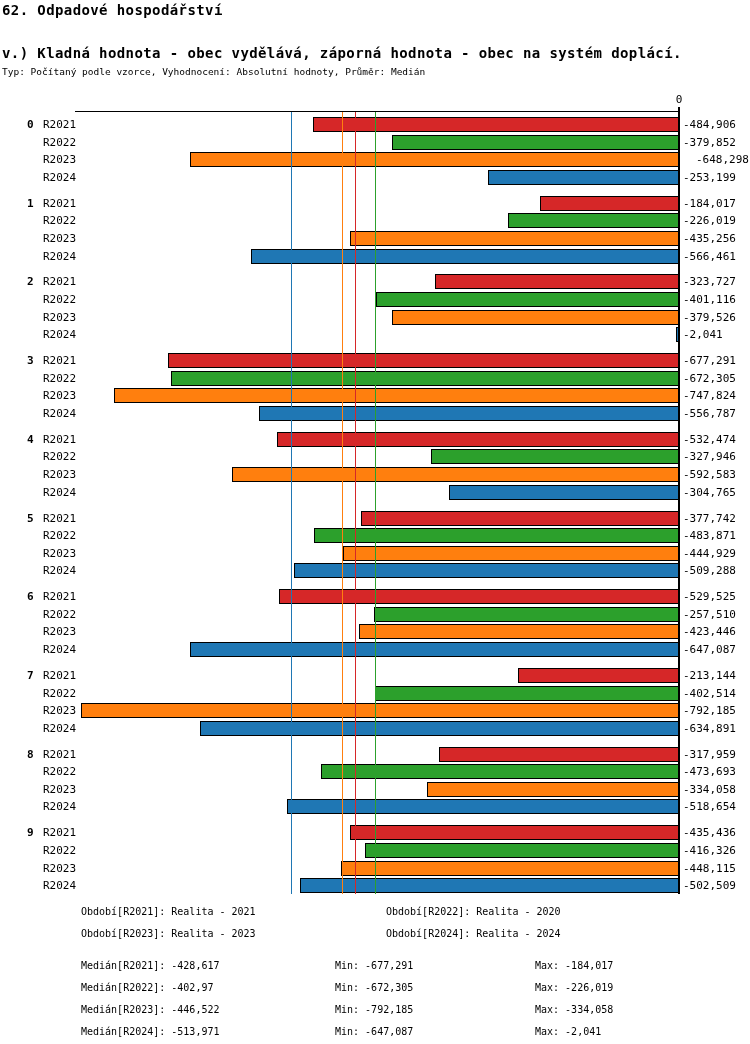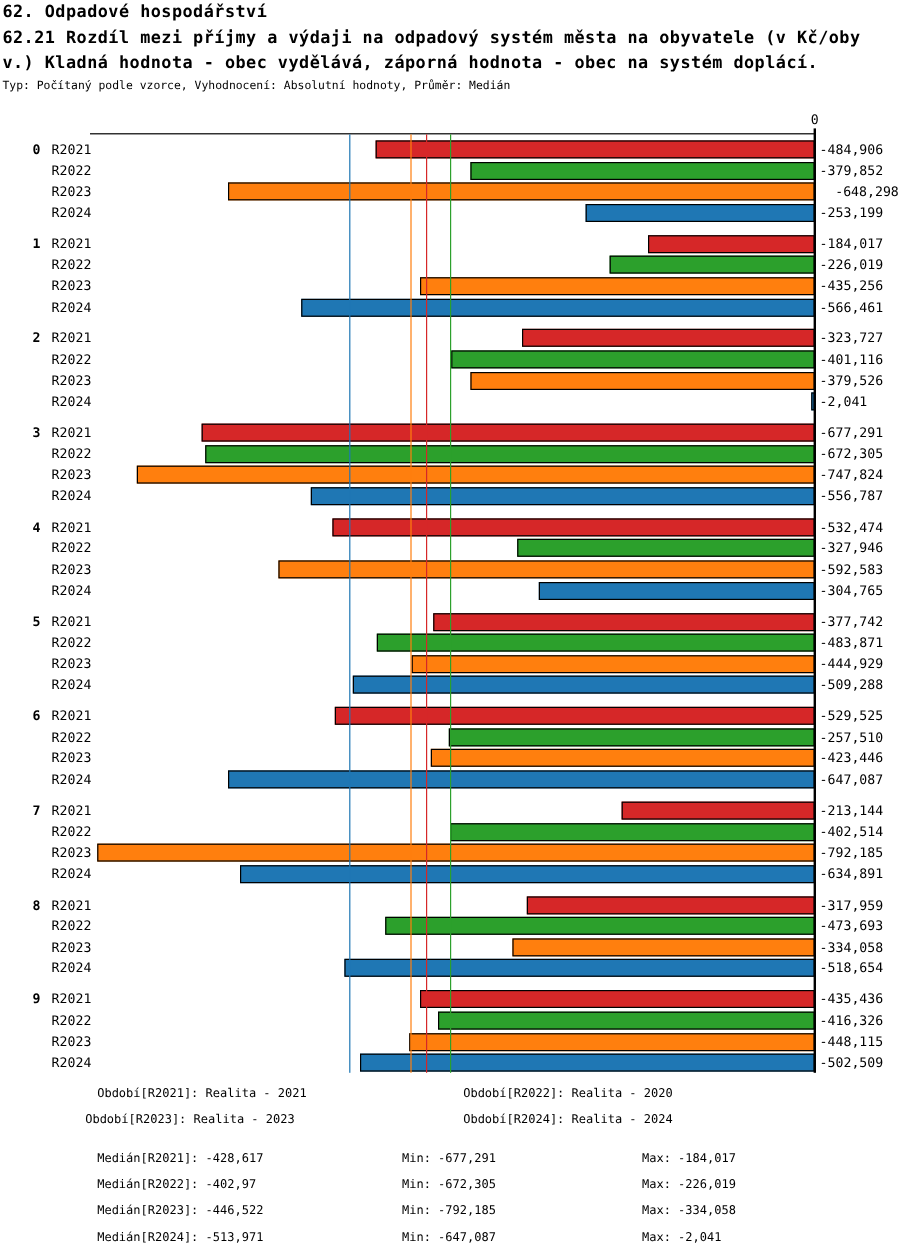--- a/index.html
+++ b/index.html
@@ -21,21 +21,20 @@
   .value-label { font-size:11px; line-height:13px; }
   .legend-item { font-size:10px; line-height:12px; }
   .stat-item   { font-size:10px; line-height:12px; }
 </style>
 </head>
 <body>
 
 <div class="page">
 
   <div class="abs title-line" style="left:2px; top:2px;">62. Odpadové hospodářství</div>
-  <div class="abs title-line" style="left:2px; top:24px;">62.21 Rozdíl mezi příjmy a výdaji na odpadový systém města na obyvatele (v Kč/oby</div>
   <div class="abs meta-line" style="left:2px; top:66px;">Typ: Počítaný podle vzorce, Vyhodnocení: Absolutní hodnoty, Průměr: Medián</div>
   <div class="abs title-line" style="left:2px; top:45px;">v.) Kladná hodnota - obec vydělává, záporná hodnota - obec na systém doplácí.</div>
 
   <div class="abs zero-label" style="left:659px; top:94px;">0</div>
 
   <div class="abs" id="chart" style="left:0; top:0; width:750px; height:1044px;">
       <div class="abs top-border" style="left: 75px; top: 111px; width: 604px;"></div>
       <div class="abs median-line" style="left: 355px; top: 112px; height: 782px; background: rgb(214, 39, 40);"></div>
       <div class="abs median-line" style="left: 375px; top: 112px; height: 782px; background: rgb(44, 160, 44);"></div>
       <div class="abs median-line" style="left: 342px; top: 112px; height: 782px; background: rgb(255, 127, 14);"></div>
@@ -169,21 +168,21 @@
       <div class="abs value-label" style="left: 683px; top: 862px;">-448,115</div>
       <div class="abs row-label" style="left: 43px; top: 879px;">R2024</div>
       <div class="abs bar" style="left: 300px; top: 878px; width: 379px; background: rgb(31, 119, 180);"></div>
       <div class="abs value-label" style="left: 683px; top: 879px;">-502,509</div>
       <div class="abs axis-line" style="left: 678px; top: 107px; height: 787px;"></div>
     </div>
 
   <div>
     <div class="abs legend-item" style="left:81px;  top:906px;">Období[R2021]: Realita - 2021</div>
     <div class="abs legend-item" style="left:386px; top:906px;">Období[R2022]: Realita - 2020</div>
-    <div class="abs legend-item" style="left:71px;  top:928px;">Období[R2023]: Realita - 2023</div>
+    <div class="abs legend-item" style="left:81px;  top:928px;">Období[R2023]: Realita - 2023</div>
     <div class="abs legend-item" style="left:386px; top:928px;">Období[R2024]: Realita - 2024</div>
   </div>
 
   <div>
     <div class="abs stat-item" style="left:81px;  top:960px;">Medián[R2021]: -428,617</div>
     <div class="abs stat-item" style="left:335px; top:960px;">Min: -677,291</div>
     <div class="abs stat-item" style="left:535px; top:960px;">Max: -184,017</div>
     <div class="abs stat-item" style="left:81px;  top:982px;">Medián[R2022]: -402,97</div>
     <div class="abs stat-item" style="left:335px; top:982px;">Min: -672,305</div>
     <div class="abs stat-item" style="left:535px; top:982px;">Max: -226,019</div>

